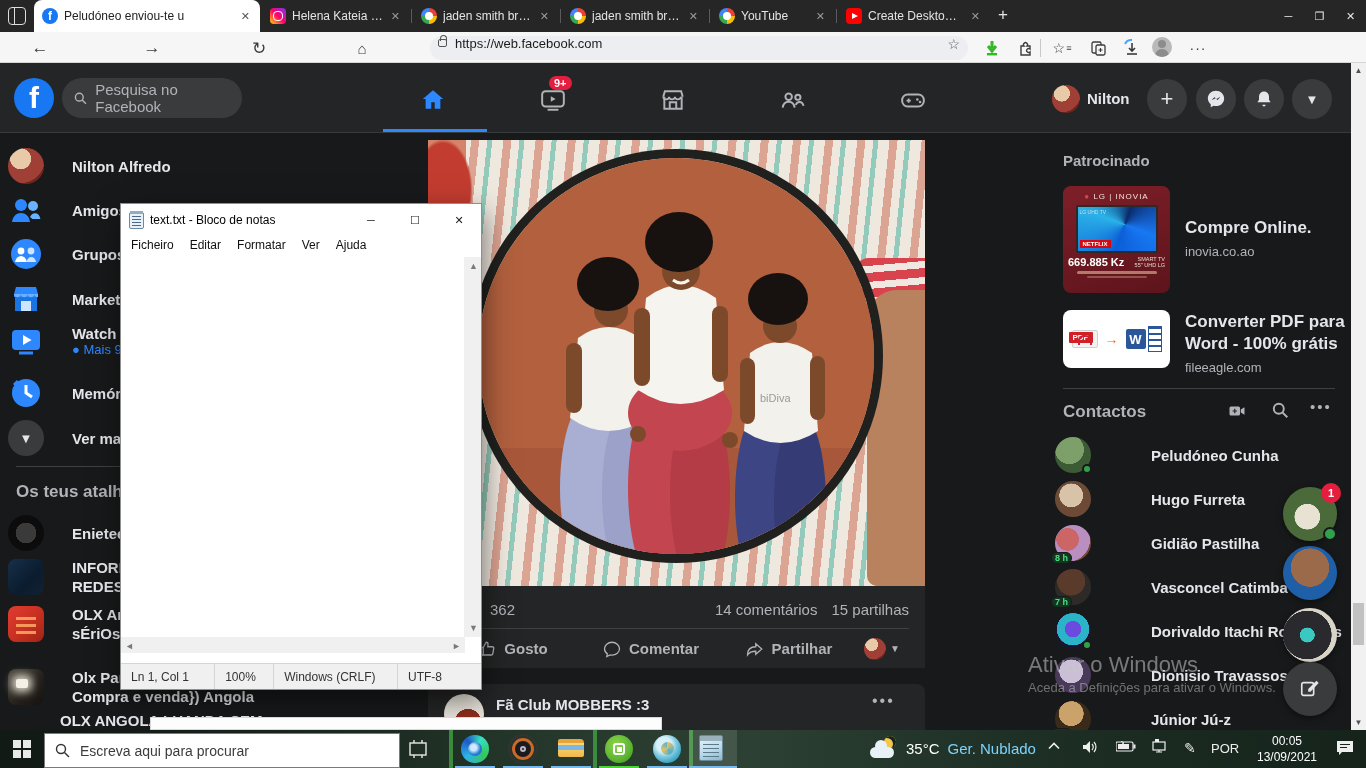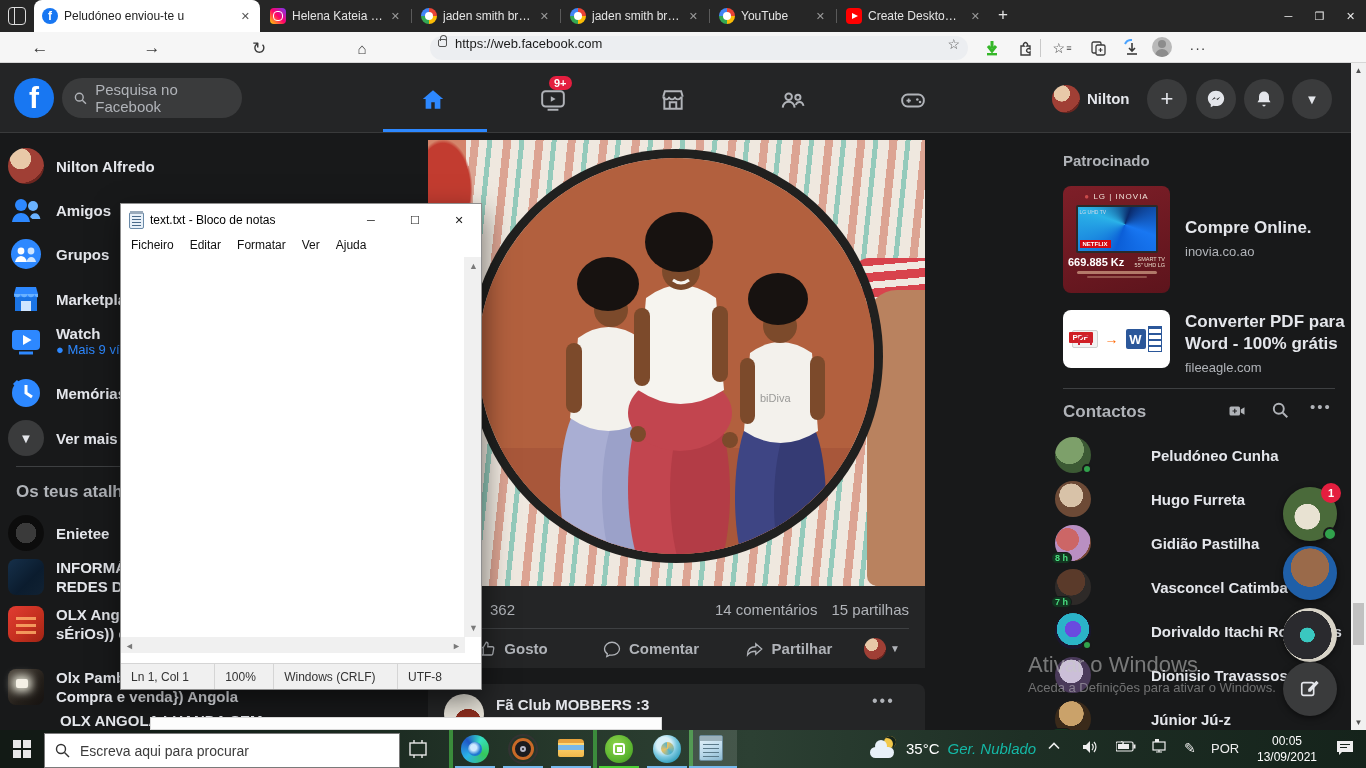--- a/index.html
+++ b/index.html
@@ -56,21 +56,21 @@
   .navtab { position:absolute; top:13px; width:104px; height:48px; display:flex; align-items:center;
             justify-content:center; color:#b0b3b8; }
   .navunder { position:absolute; left:383px; top:66px; width:104px; height:3px; background:#2d88ff; }
   .badge { position:absolute; background:#e41e3f; color:#fff; font-size:11px; font-weight:bold;
            border-radius:9px; padding:1px 5px; }
   .hcirc { position:absolute; top:16px; width:40px; height:40px; border-radius:50%; background:#3a3b3c;
            color:#e4e6eb; display:flex; align-items:center; justify-content:center; font-size:18px; }
   .avatar { border-radius:50%; background:radial-gradient(circle at 35% 30%, #e8c9a8 0 30%, #a03f35 31% 70%, #6d2620 71%); }
 
   
-  .srow { position:absolute; left:8px; display:flex; align-items:center; gap:12px; color:#e4e6eb;
+  .srow { position:absolute; left:8px; display:flex; align-items:center; gap:28px; color:#e4e6eb;
           font-size:15px; font-weight:600; width:410px; }
   .sicon { width:36px; height:36px; flex:0 0 36px; border-radius:8px; position:relative; }
   .thumb-round { border-radius:50% !important; }
 
   
   #postcard { position:absolute; left:428px; top:140px; width:497px; height:528px; background:#242526; }
   #postimg { position:absolute; left:0; top:0; width:497px; height:446px; overflow:hidden;
      background-image:
        linear-gradient(90deg, #d4846a 0 38px, rgba(212,132,106,0) 38px),
        repeating-linear-gradient(96deg, #efe8df 0 11px, #dca493 11px 19px, #efe8df 19px 27px, #94cabb 27px 32px);
@@ -721,21 +721,21 @@
   </div>
   <div class="underline" style="left:689px;width:48px;"></div>
 
   <div class="abs flex" style="left:870px;top:736px;gap:8px;">
     <div style="position:relative;width:28px;height:24px;">
       <div style="position:absolute;right:2px;top:0;width:12px;height:12px;border-radius:50%;background:#f2c84b;box-shadow:-3px 2px 0 0 #15231b inset;"></div>
       <div style="position:absolute;left:0;bottom:2px;width:24px;height:11px;border-radius:8px;background:#e8f0f8;"></div>
       <div style="position:absolute;left:5px;bottom:8px;width:12px;height:12px;border-radius:50%;background:#e8f0f8;"></div>
     </div>
     <span style="color:#fff;font-size:15px;">35°C</span>
-    <span style="color:#14b8a6;font-size:15px;font-style:italic;">Ger. Nublado</span>
+    <span style="color:#7dd3fc;font-size:15px;">Ger. Nublado</span>
   </div>
 
   <div class="trayic" style="left:1048px;top:741px;">
     <svg width="12" height="10" viewBox="0 0 12 10">
         <path d="M1 7.5 6 2.5l5 5" fill="none" stroke="#eee" stroke-width="1.6"></path>
       </svg>
   </div>
   <div class="trayic" style="left:1082px;top:740px;">
     <svg width="16" height="14" viewBox="0 0 16 14">
         <path d="M1 5h3l4-4v12L4 9H1z" fill="#eee"></path>

